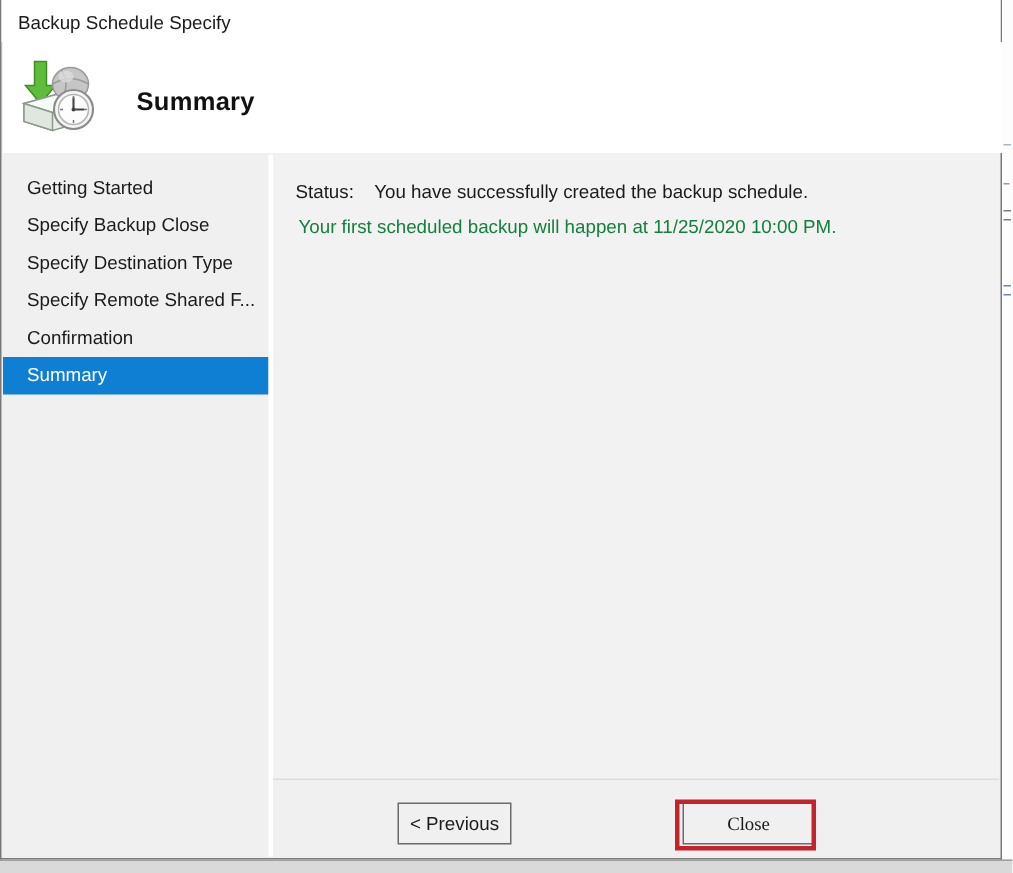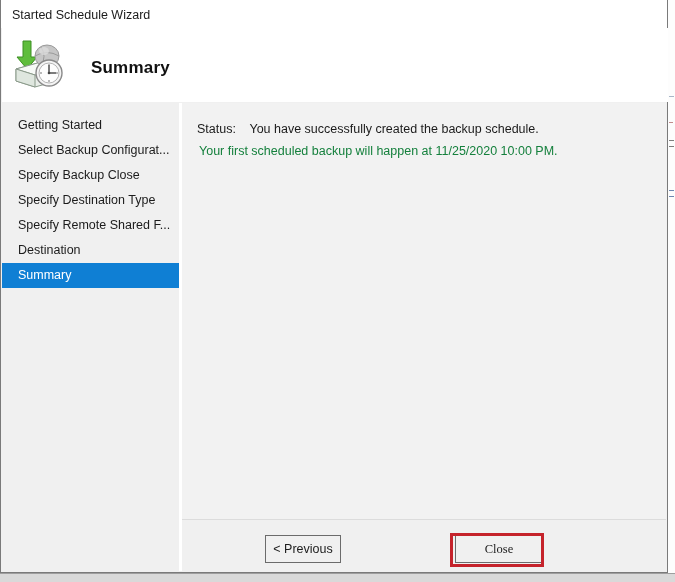--- a/index.html
+++ b/index.html
@@ -260,21 +260,21 @@
   <div class="bg-sliver-line" style="left:669px; top:190px; width:5px; height:1px; background:#6e86b0;"></div>
   <div class="bg-sliver-line" style="left:669px; top:196px; width:5px; height:1px; background:#6e86b0;"></div>
 
   <div class="bg-window-bottom"></div>
   <div class="bg-bottom-text"></div>
   <div class="bg-bottom-text-right"></div>
 
   <div id="dialog">
 
     <div class="titlebar">
-      <div class="titlebar-text">Started Schedule Wizard</div>
+      <div class="titlebar-text">Backup Schedule Specify</div>
     </div>
 
     <div class="header">
       <div class="header-icon">
         <svg width="62" height="58" viewBox="0 0 62 58" xmlns="http://www.w3.org/2000/svg">
 
           <path d="M12 6 L20 6 L20 22 L26 22 L16 34 L6 22 L12 22 Z" fill="#5fbd3c" stroke="#3d8f22" stroke-width="1"></path>
 
           <path d="M5 34 L30 27 L49 33 L49 45 L24 52 L5 46 Z" fill="#e9eee9" stroke="#8a9a8a" stroke-width="1"></path>
           <path d="M5 34 L30 27 L49 33 L24 40 Z" fill="#f7faf7" stroke="#8a9a8a" stroke-width="1"></path>
@@ -297,33 +297,30 @@
         </svg>
       </div>
       <div class="header-title">Summary</div>
     </div>
 
     <div class="sidebar">
       <div class="sidebar-item first">
         <span>Getting Started</span>
       </div>
       <div class="sidebar-item">
-        <span>Select Backup Configurat...</span>
-      </div>
-      <div class="sidebar-item">
         <span>Specify Backup Close</span>
       </div>
       <div class="sidebar-item">
         <span>Specify Destination Type</span>
       </div>
       <div class="sidebar-item">
         <span>Specify Remote Shared F...</span>
       </div>
       <div class="sidebar-item">
-        <span>Destination</span>
+        <span>Confirmation</span>
       </div>
       <div class="sidebar-item selected">
         <span>Summary</span>
       </div>
     </div>
 
     <div class="v-divider"></div>
 
     <div class="content">
       <div class="status-row">

